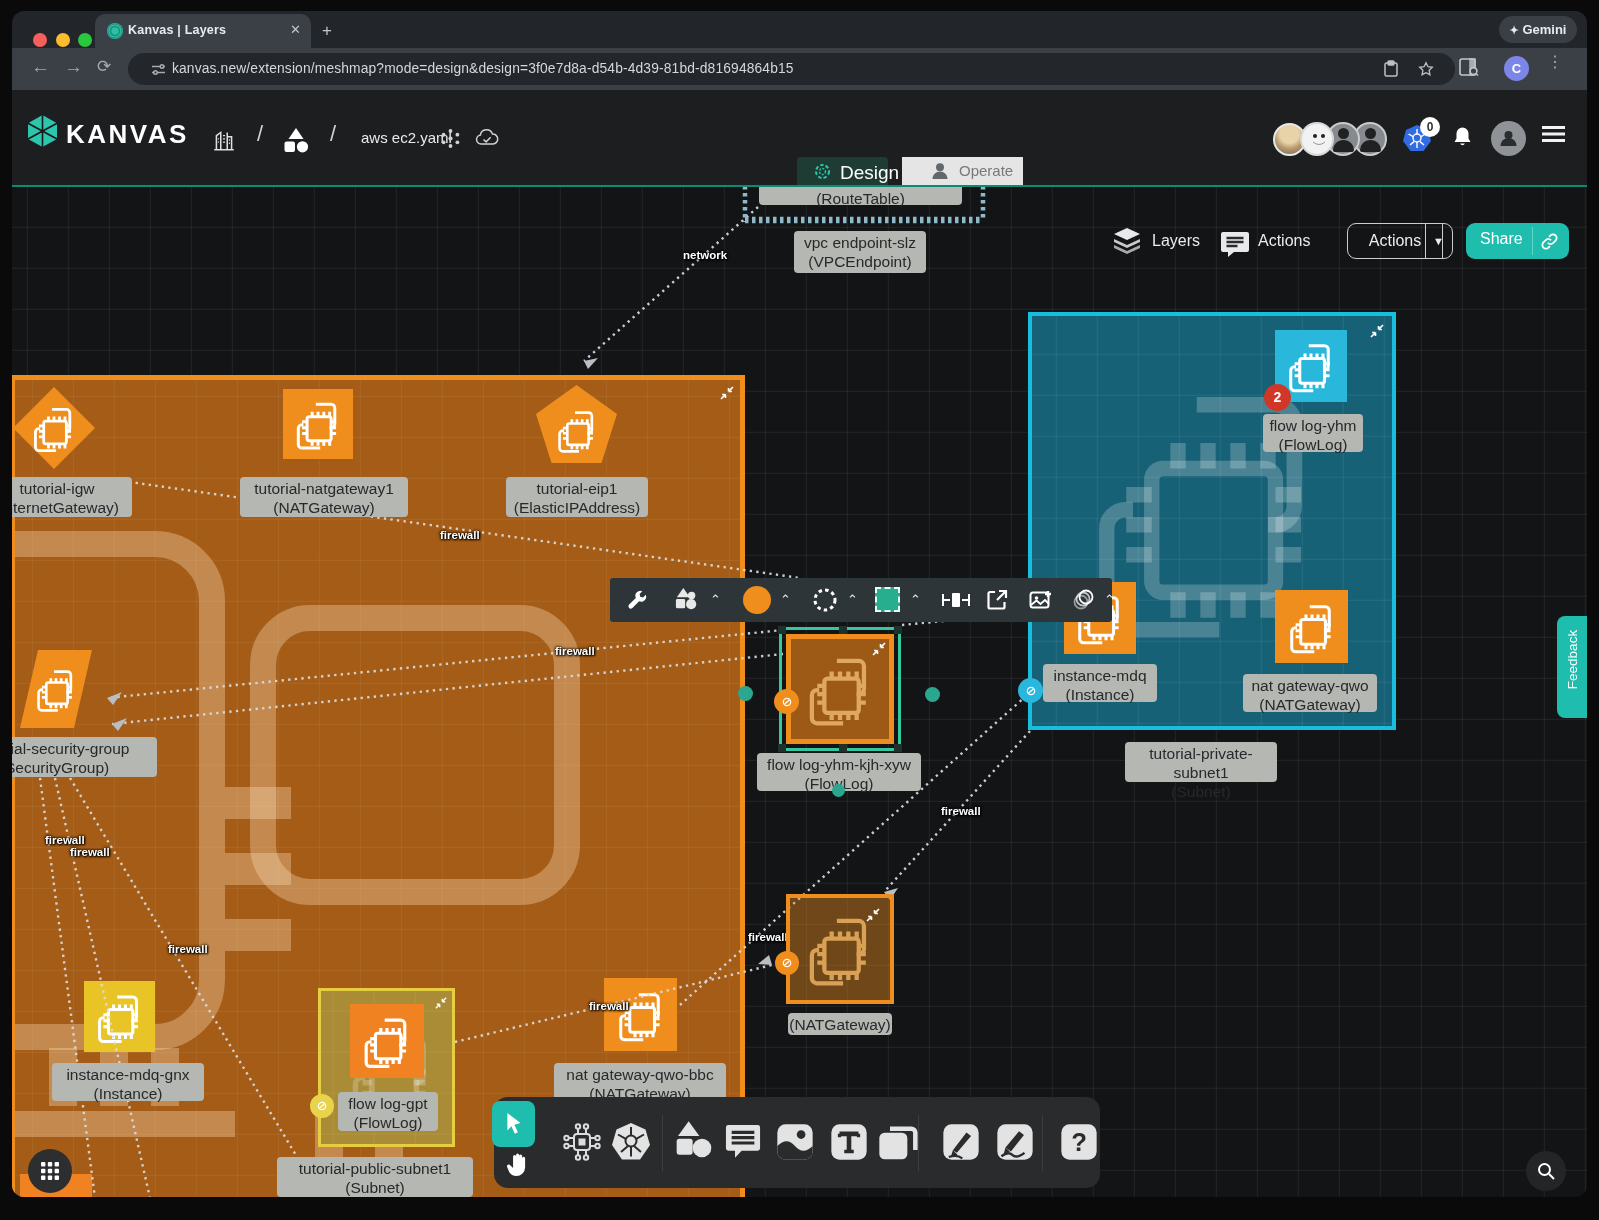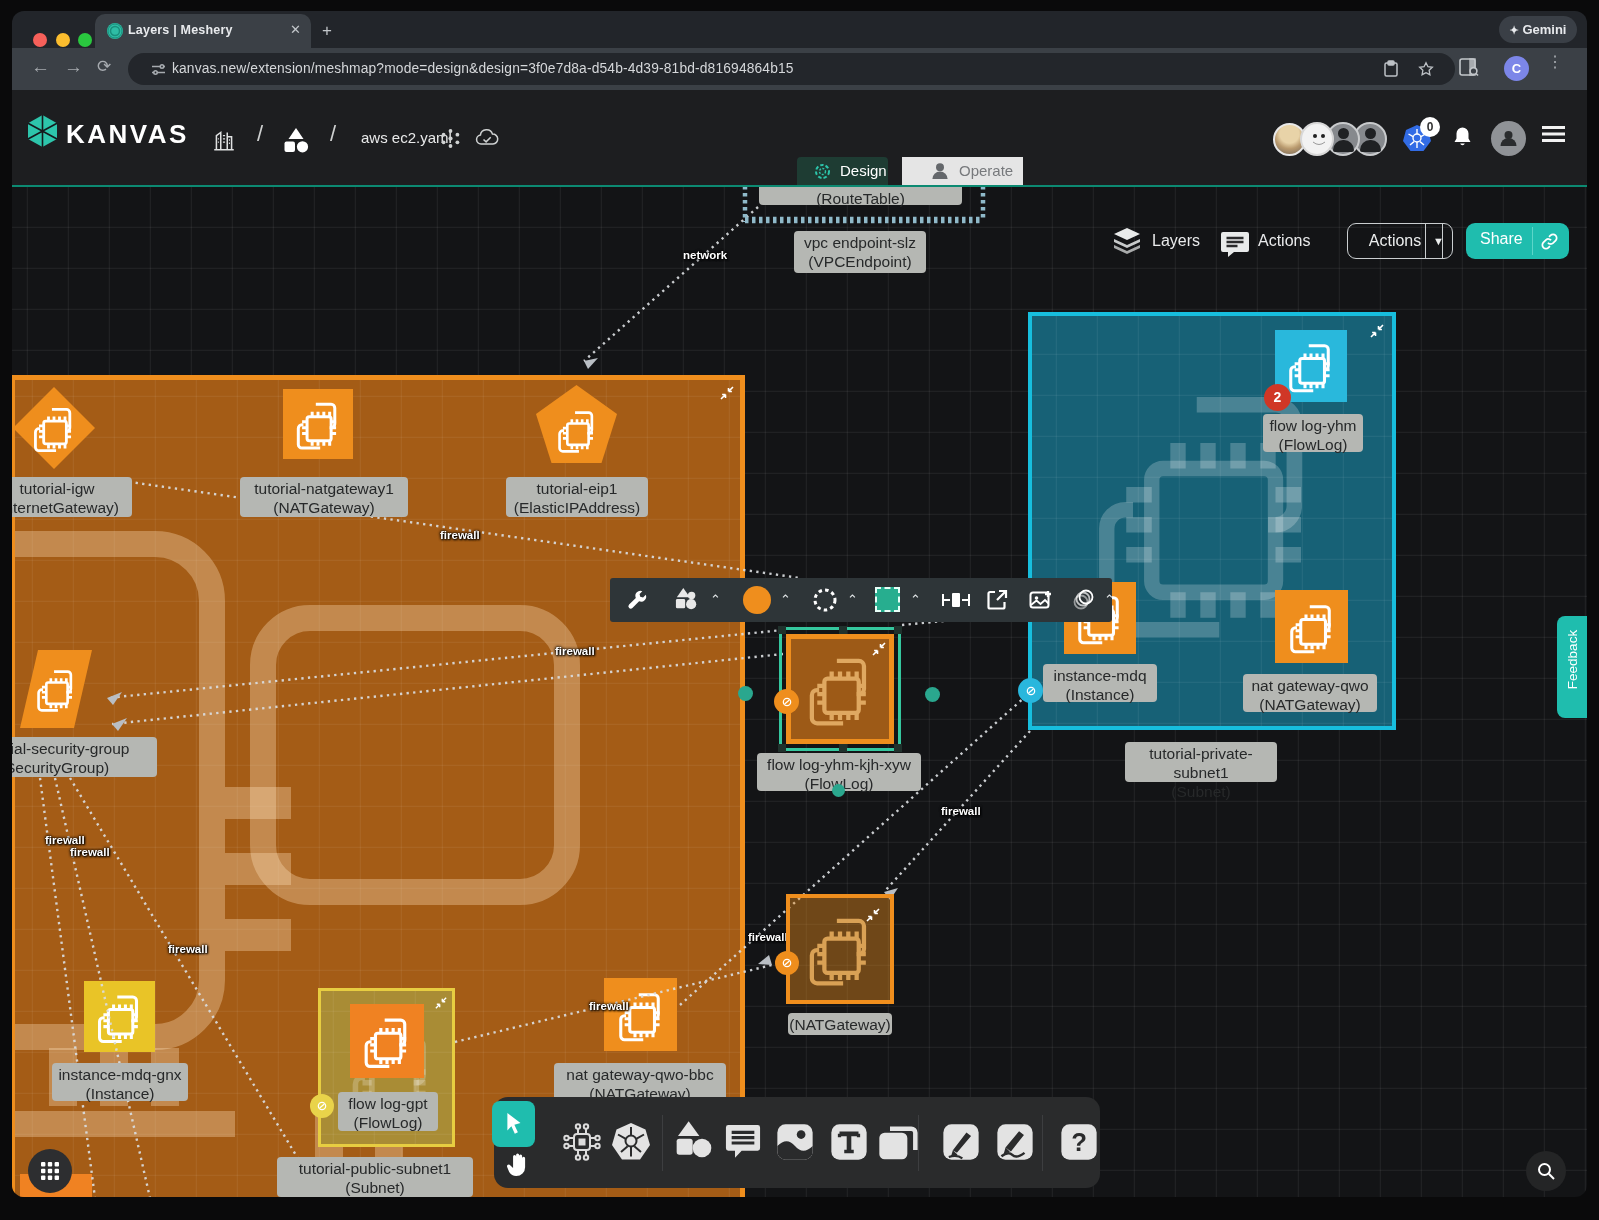--- a/index.html
+++ b/index.html
@@ -16,21 +16,21 @@
 #gemini{position:absolute;right:10px;top:5px;width:78px;height:27px;background:#3a3f46;border-radius:14px;color:#e8eaed;font-size:13px;font-weight:700;line-height:27px;text-align:center;}
 #navrow{left:12px;top:48px;width:1575px;height:42px;background:#3b4046;}
 .navic{position:absolute;top:9px;color:#a7abb0;font-size:17px;}
 #urlpill{position:absolute;left:116px;top:5px;width:1327px;height:32px;background:#23262b;border-radius:16px;}
 #urltext{position:absolute;left:44px;top:8px;font-size:13.8px;letter-spacing:-.1px;color:#d5d7da;letter-spacing:.15px;white-space:nowrap;}
 
 #apphead{left:12px;top:90px;width:1575px;height:96px;background:#1d1e20;}
 #appheadline{left:12px;top:185px;width:1575px;height:2px;background:#0c8a72;z-index:40;}
 #kanvaswm{position:absolute;left:54px;top:29px;color:#fff;font-size:26px;font-weight:700;letter-spacing:2.5px;}
 .crumb{position:absolute;top:37px;color:#e9eaea;}
-#designtab{position:absolute;left:785px;top:67px;width:91px;height:29px;background:#1e3c33;border-radius:4px 4px 0 0;color:#fff;font-size:15px;}
+#designtab{position:absolute;left:785px;top:67px;width:91px;height:29px;background:#1e3c33;border-radius:4px 4px 0 0;color:#fff;font-size:19px;}
 #operatetab{position:absolute;left:890px;top:67px;width:121px;height:29px;background:#e5e5e5;color:#77797c;font-size:15px;}
 
 #canvas{left:12px;top:186px;width:1575px;height:1011px;background:#131416;border-radius:0 0 12px 12px;overflow:hidden;
  background-image:linear-gradient(rgba(255,255,255,.07) 1px,transparent 1px),linear-gradient(90deg,rgba(255,255,255,.07) 1px,transparent 1px);
  background-size:41px 41px;background-position:14.8px 40.8px;}
 .gridbox{position:absolute;background-image:linear-gradient(rgba(255,255,255,.07) 1px,transparent 1px),linear-gradient(90deg,rgba(255,255,255,.07) 1px,transparent 1px);background-size:41px 41px;overflow:hidden;}
 #vpcbox{left:-2px;top:189px;width:735px;height:825px;background-color:#a45c16;border:5px solid #ef8e1d;background-position:16.8px 15.8px;height:830px;}
 #tealbox{left:1016px;top:126px;width:368px;height:418px;background-color:#176176;border:4px solid #17bede;background-position:23.8px 37.8px;}
 #yellowbox{left:306px;top:802px;width:137px;height:159px;background-color:#a98c35;border:3px solid #e7cd41;background-position:11.8px 19.8px;}
 .node{position:absolute;display:flex;align-items:center;justify-content:center;color:#fff;}
@@ -64,21 +64,21 @@
 <div id="tabstrip" class="abs">
  <div class="tl" style="left:21px;background:#f7605a;"></div>
  <div class="tl" style="left:44px;background:#fbbd2e;"></div>
  <div class="tl" style="left:66px;background:#2ac83f;"></div>
  <div id="tab">
    <svg style="position:absolute;left:12px;top:9px" width="16" height="16">
           <circle cx="8" cy="8" r="8" fill="#2ebda5"></circle>
           <circle cx="8" cy="8" r="4.5" fill="none" stroke="#1a8f7c" stroke-width="1.5"></circle>
           <circle cx="8" cy="8" r="7" fill="none" stroke="#1a8f7c" stroke-width="1"></circle>
         </svg>
-   <span id="tabtitle">Layers | Meshery</span>
+   <span id="tabtitle">Kanvas | Layers</span>
         <span id="tabx">✕</span>
  </div>
  <div id="newtab">+</div>
  <div id="gemini"><span style="font-size:11px">✦</span> Gemini</div>
 </div>
 <div id="navrow" class="abs">
  <div class="navic" style="left:19px;top:8px;font-size:19px;">←</div>
  <div class="navic" style="left:52px;top:8px;font-size:19px;">→</div>
  <div class="navic" style="left:85px;top:8px;font-size:17px;">⟳</div>
  <div id="urlpill">
@@ -380,21 +380,21 @@
  <div class="lbl" style="left:494px;top:291px;width:142px;height:40px;">tutorial-eip1<br>(ElasticIPAddress)</div>
  <div class="lbl" style="left:782px;top:45px;width:132px;height:42px;">vpc endpoint-slz<br>(VPCEndpoint)</div>
  <div class="lbl" style="left:747px;top:-18px;width:203px;height:37px;">route table-1<br>(RouteTable)</div>
  <div class="lbl" style="left:-60px;top:551px;width:205px;height:40px;">tutorial-security-group<br>(SecurityGroup)</div>
  <div class="lbl" style="left:1251px;top:228px;width:100px;height:38px;">flow log-yhm<br>(FlowLog)</div>
  <div class="lbl" style="left:1031px;top:478px;width:114px;height:38px;">instance-mdq<br>(Instance)</div>
  <div class="lbl" style="left:1231px;top:488px;width:134px;height:38px;">nat gateway-qwo<br>(NATGateway)</div>
  <div class="lbl" style="left:1113px;top:556px;width:152px;height:40px;">tutorial-private-subnet1<br>(Subnet)</div>
  <div class="lbl" style="left:745px;top:567px;width:164px;height:38px;z-index:7;">flow log-yhm-kjh-xyw<br>(FlowLog)</div>
  <div class="lbl" style="left:776px;top:827px;width:104px;height:22px;">(NATGateway)</div>
- <div class="lbl" style="left:40px;top:877px;width:136px;height:38px;">instance-mdq-gnx<br>(Instance)</div>
+ <div class="lbl" style="left:40px;top:877px;width:152px;height:38px;">instance-mdq-gnx<br>(Instance)</div>
  <div class="lbl" style="left:326px;top:906px;width:100px;height:39px;">flow log-gpt<br>(FlowLog)</div>
  <div class="lbl" style="left:542px;top:877px;width:172px;height:38px;">nat gateway-qwo-bbc<br>(NATGateway)</div>
  <div class="lbl" style="left:265px;top:971px;width:196px;height:40px;">tutorial-public-subnet1<br>(Subnet)</div>
 
  <div class="elabel" style="left:671px;top:63px;">network</div>
  <div class="elabel" style="left:428px;top:343px;">firewall</div>
  <div class="elabel" style="left:543px;top:459px;">firewall</div>
  <div class="elabel" style="left:33px;top:648px;">firewall</div>
  <div class="elabel" style="left:58px;top:660px;">firewall</div>
  <div class="elabel" style="left:156px;top:757px;">firewall</div>

